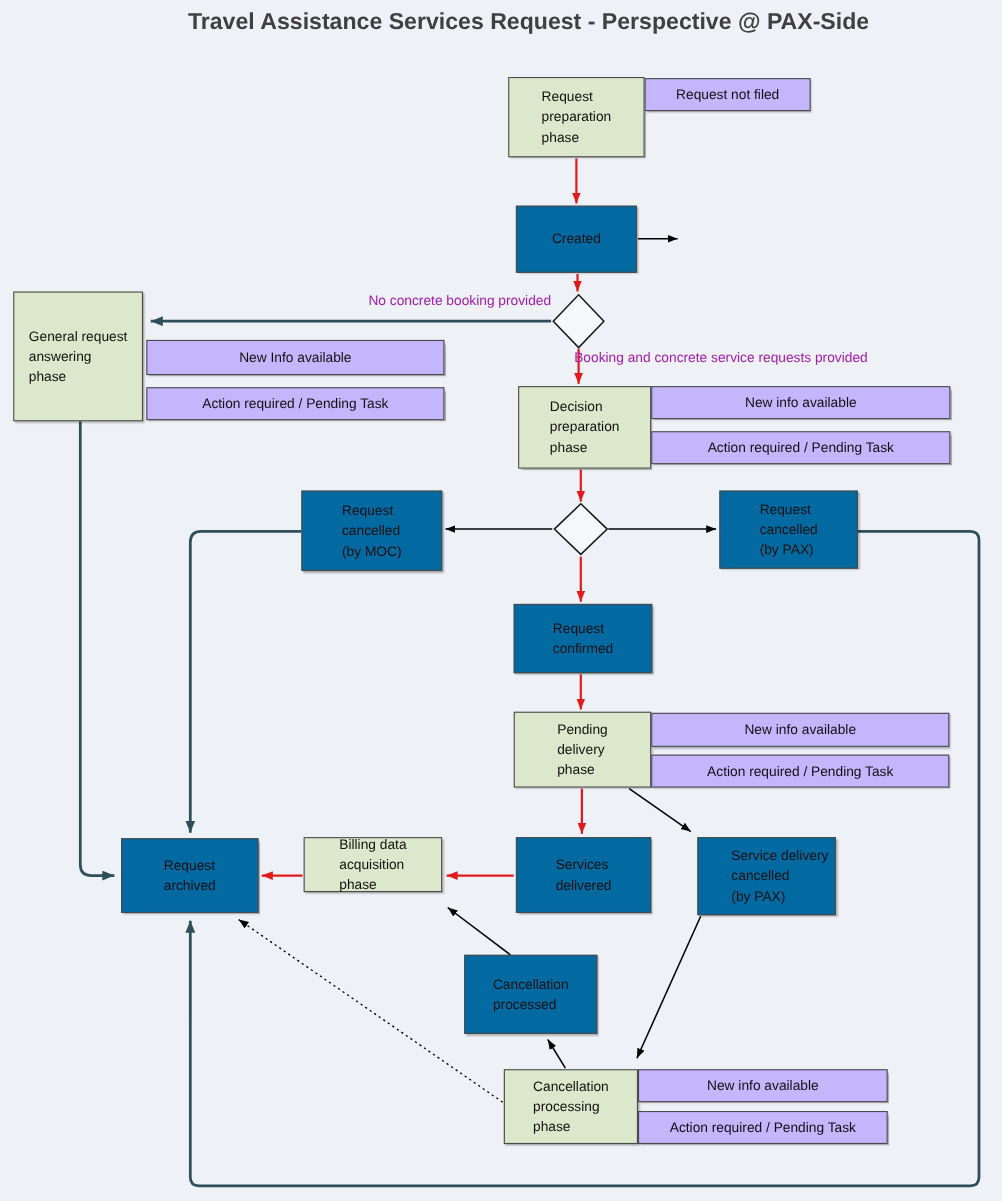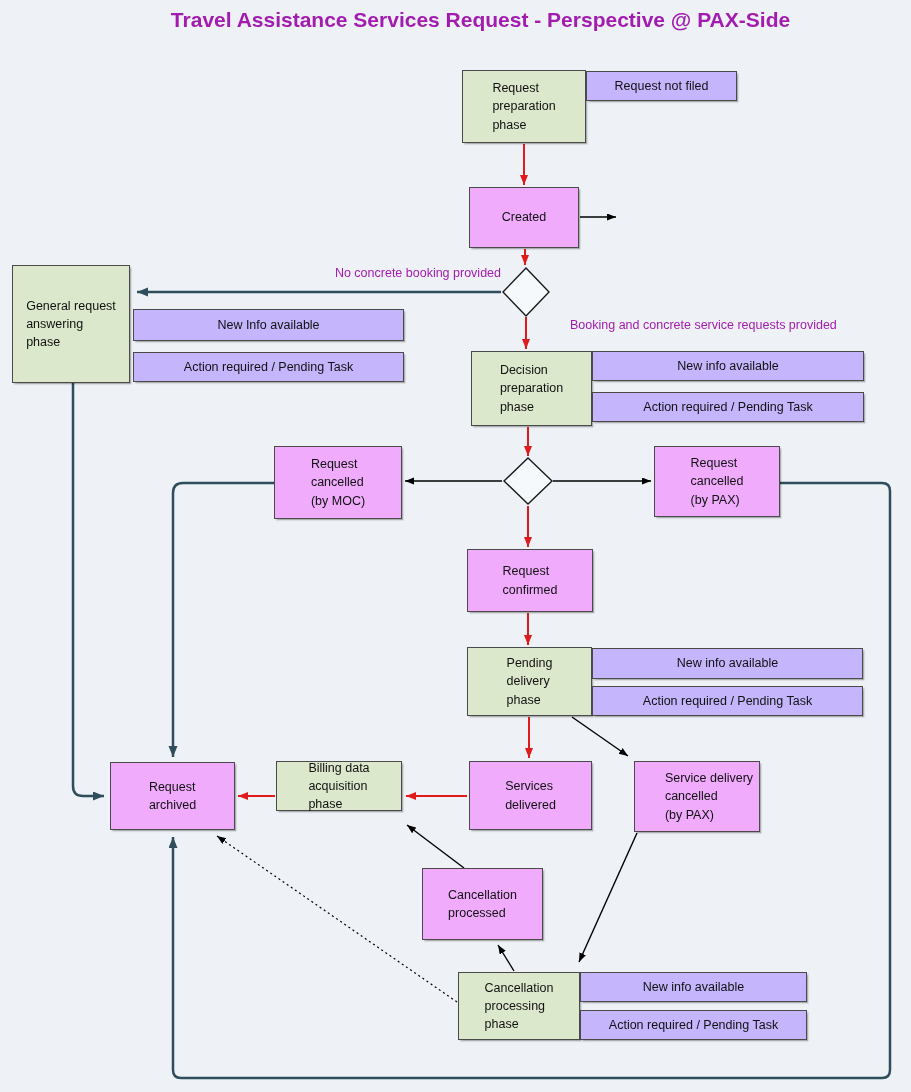--- a/index.html
+++ b/index.html
@@ -18,31 +18,31 @@
     z-index:2;
     display:flex;align-items:center;justify-content:center;
     text-align:left;
     font-size:12.5px;line-height:1.46;
     border:1.3px solid #4a4a4a;
     box-shadow:1.5px 1.5px 1.5px rgba(0,0,0,0.28);
     white-space:pre-line;
     box-sizing:border-box;
   }
   .phase{background:#dce8cb;}
-  .state{background:#f0abfc;}
+  .state{background:#0369a1;}
   .event{background:#c4b5fd;}
   .edge-label{
     position:absolute;z-index:2;
     font-size:12.5px;color:#a21caf;
     white-space:nowrap;
   }
   .title{
     position:absolute;left:50px;top:8px;width:861px;
     text-align:center;
-    font-size:21px;font-weight:bold;color:#a21caf;
+    font-size:21px;font-weight:bold;color:#404040;
     z-index:2;
   }
 </style>
 </head>
 <body>
 
 <div id="canvas">
 
   <svg id="edges" width="911" height="1092" viewBox="0 0 911 1092">
     <defs>
@@ -139,15 +139,15 @@
 
   <div class="node state" style="left:422px;top:868px;width:121px;height:72px;">Cancellation
 processed</div>
   <div class="node phase" style="left:458px;top:972px;width:122px;height:68px;">Cancellation
 processing
 phase</div>
   <div class="node event" style="left:580px;top:972px;width:227px;height:30px;">New info available</div>
   <div class="node event" style="left:580px;top:1010px;width:227px;height:30px;">Action required / Pending Task</div>
 
   <div class="edge-label" style="left:305px;top:266px;width:196px;text-align:right;">No concrete booking provided</div>
-  <div class="edge-label" style="left:570px;top:318px;width:330px;text-align:left;">Booking and concrete service requests provided</div>
+  <div class="edge-label" style="left:522px;top:318px;width:330px;text-align:left;">Booking and concrete service requests provided</div>
 
 </div>
 
 </body></html>

